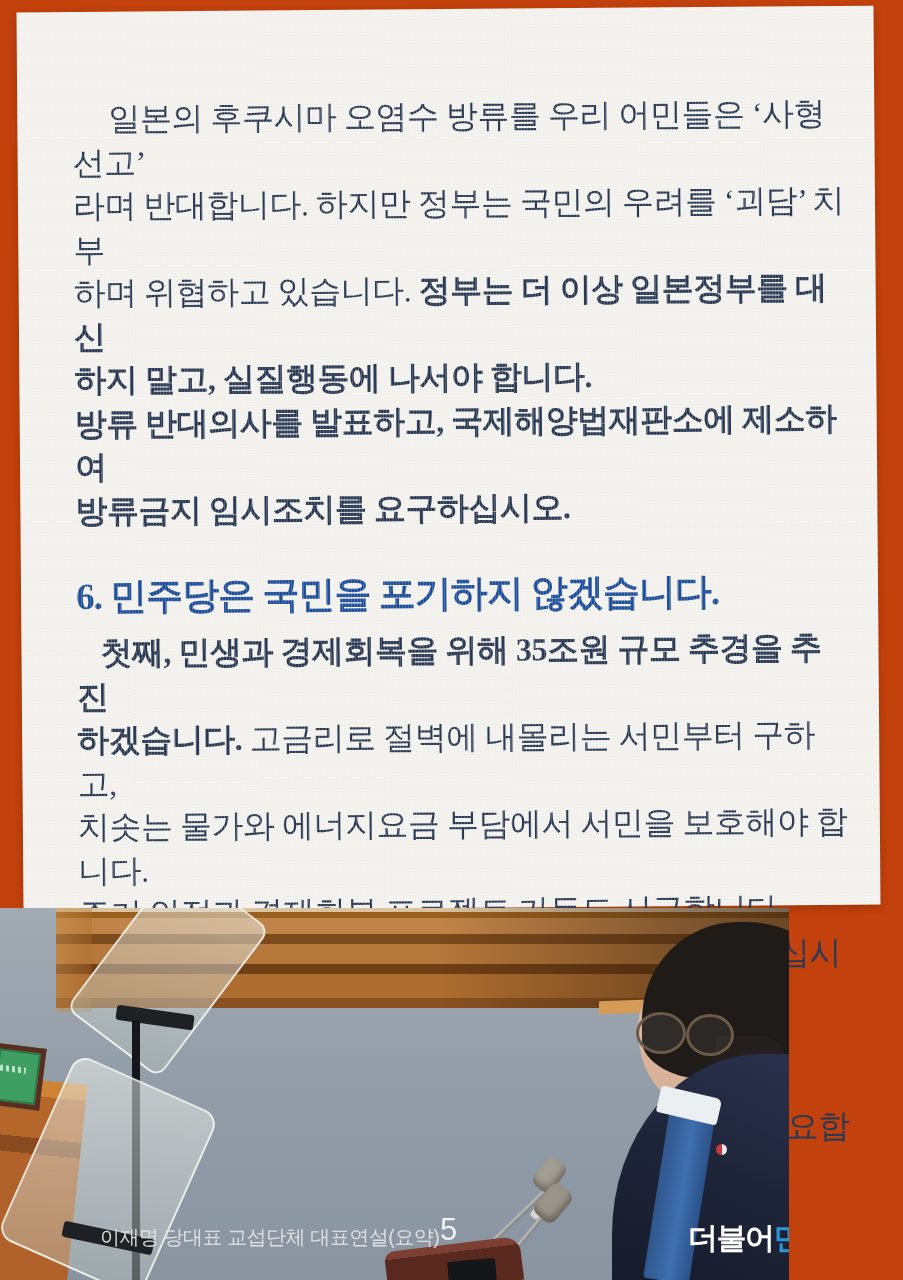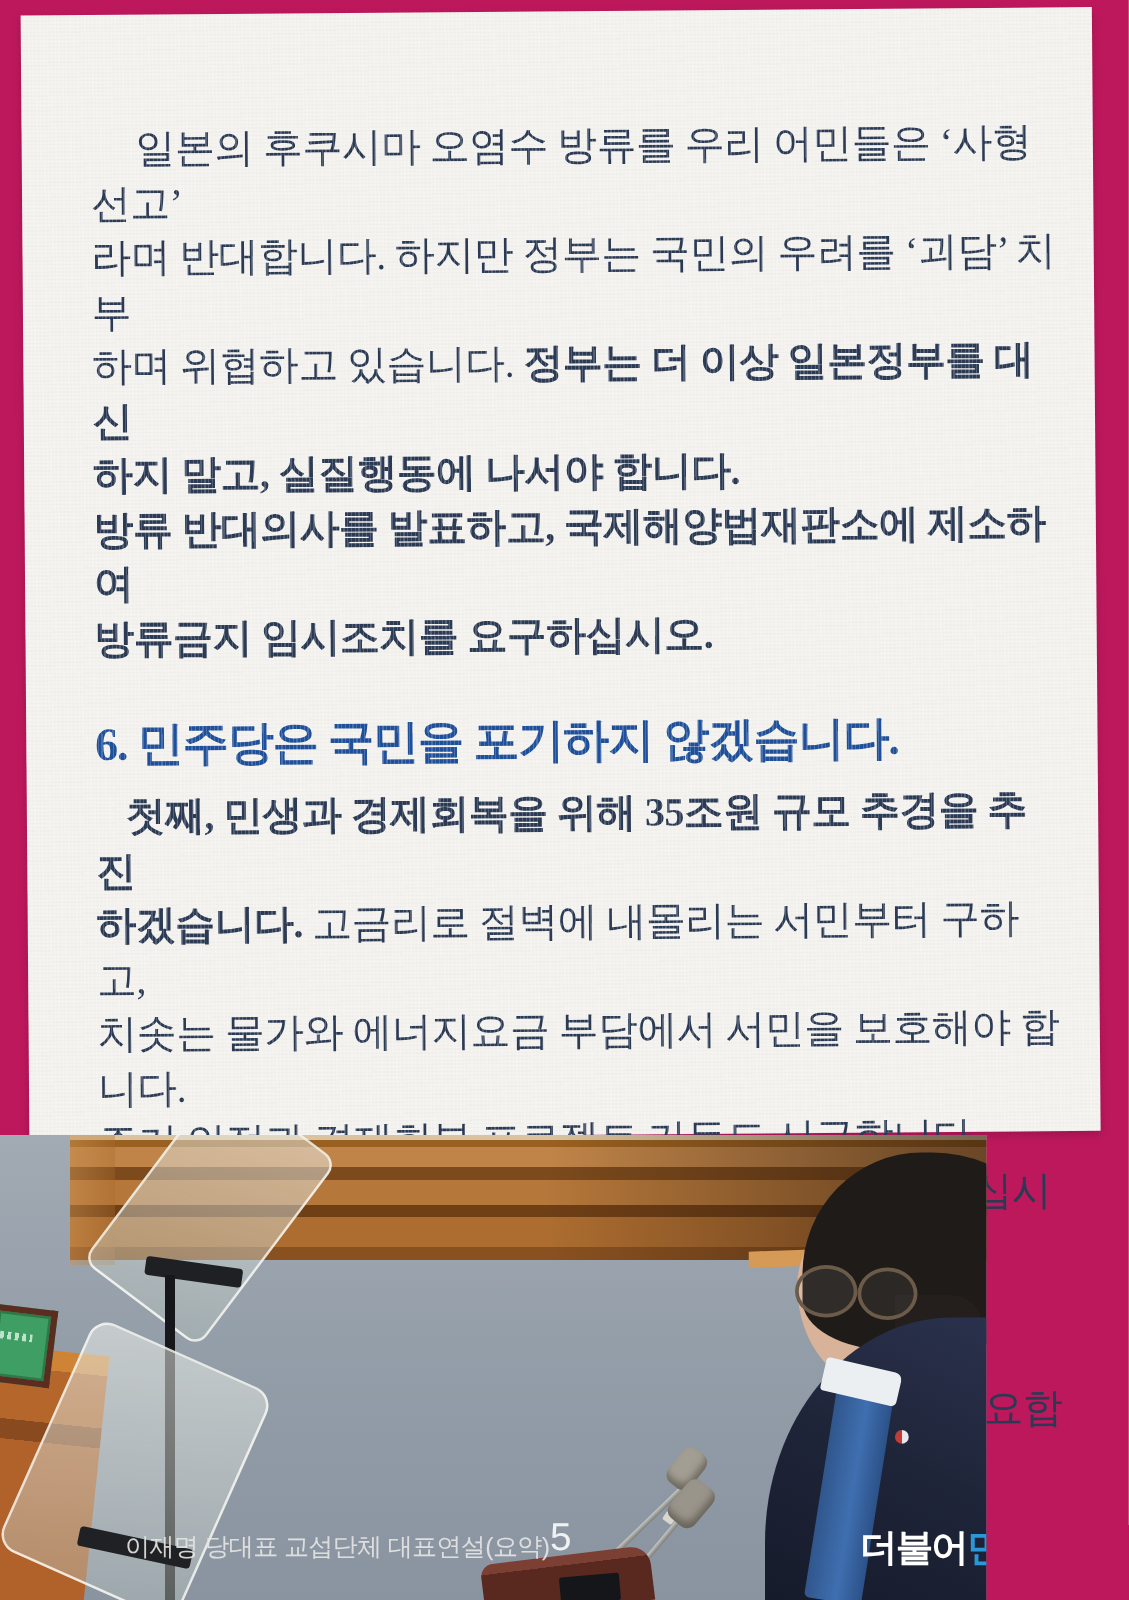--- a/index.html
+++ b/index.html
@@ -1,16 +1,16 @@
 <!DOCTYPE html>
 <html><head>
 <meta charset="utf-8">
 <style>
   html,body{margin:0;padding:0;}
-  .canvas{position:relative;width:903px;height:1280px;background:#be185d;overflow:hidden;
+  .canvas{position:relative;width:903px;height:1280px;background:#c2410c;overflow:hidden;
           font-family:"Liberation Sans",sans-serif;}
   
   .paper{position:absolute;left:20px;top:9px;width:857px;height:899px;background:#f3f2ee;
          transform:rotate(-0.45deg);transform-origin:50% 50%;
          box-shadow:0 3px 8px rgba(0,0,0,0.18);}
   .paper::after{content:"";position:absolute;inset:0;pointer-events:none;opacity:.55;
          background:
            repeating-linear-gradient(0deg,rgba(120,120,115,0.05) 0 1px,transparent 1px 3px),
            repeating-linear-gradient(90deg,rgba(255,255,255,0.35) 0 1px,transparent 1px 3px);}
   .doc{position:absolute;left:55px;top:86px;width:775px;color:#2b3a54;

